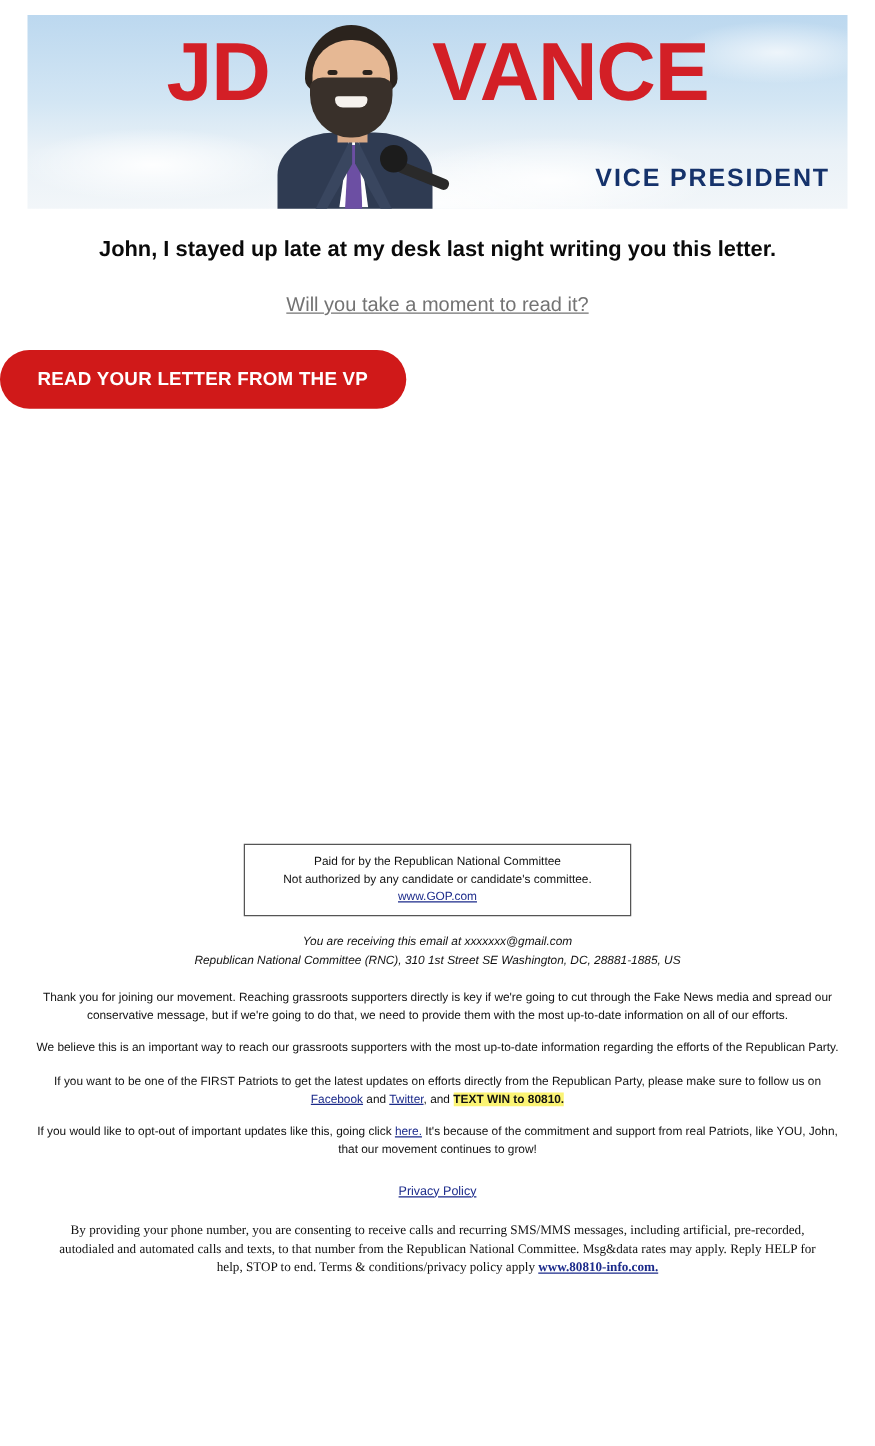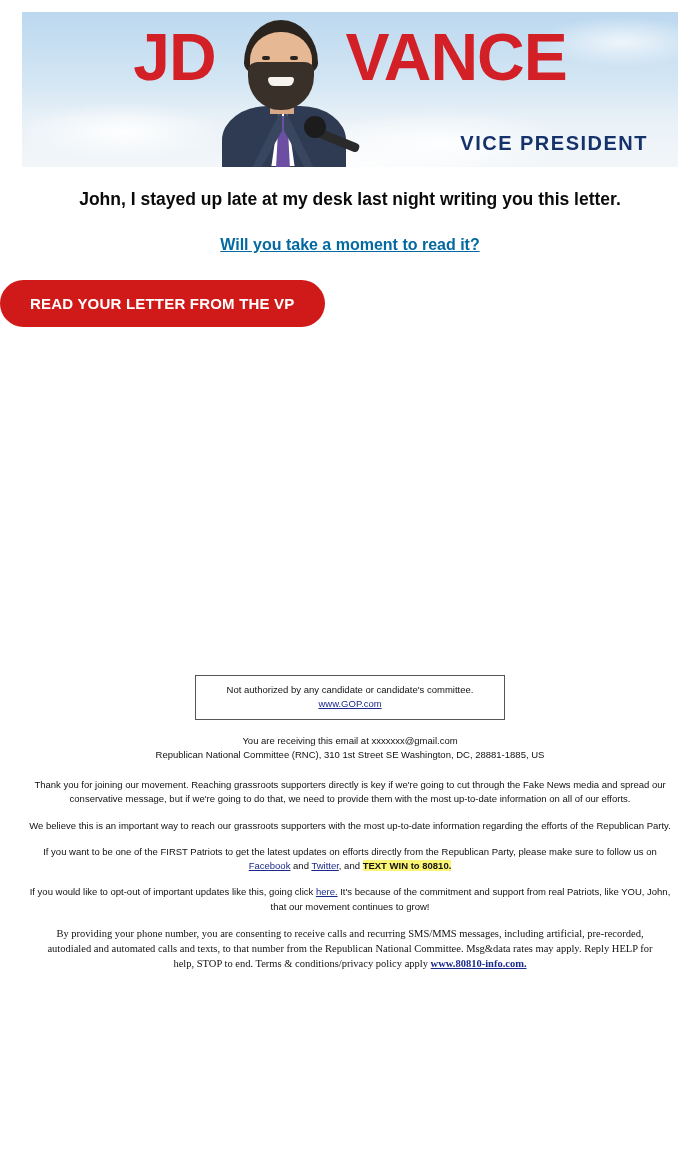--- a/index.html
+++ b/index.html
@@ -48,21 +48,21 @@
     font-size: 66px;
     letter-spacing: -1px;
     color: #d31f26;
     line-height: 1;
     white-space: nowrap;
   }
   .hero-name .first { margin-right: 130px; }
   .hero-sub {
     position: absolute;
     top: 120px;
-    right: 30px;
+    right: 14px;
     font-weight: bold;
     font-size: 20px;
     letter-spacing: 1.5px;
     color: #15326b;
   }
   
   .portrait {
     position: absolute;
     left: 196px;
     top: 8px;
@@ -158,22 +158,22 @@
     font-size: 17.5px;
     font-weight: bold;
     color: #0a0a0a;
   }
   .subline {
     margin: 26px 0 0 0;
     text-align: center;
   }
   .subline a {
     font-size: 16px;
-    font-weight: bold;
-    color: #0369a1;
+    font-weight: normal;
+    color: #737373;
     text-decoration: underline;
   }
   .cta-wrap {
     margin: 26px 0 0 0;
     text-align: left;
   }
   .cta {
     display: inline-block;
     background: #d01919;
     color: #ffffff;
@@ -209,21 +209,21 @@
   
   .footer {
     width: 656px;
     margin: 14px auto 0 auto;
     text-align: center;
     font-size: 9.5px;
     line-height: 1.5;
     color: #111;
   }
   .footer p { margin: 0 0 12px 0; }
-  .footer .recip { margin-bottom: 16px; }
+  .footer .recip { margin-bottom: 16px; font-style: italic; }
   .footer a {
     color: #1b2a8a;
     text-decoration: underline;
   }
   .hl {
     background: #fbf474;
     font-weight: bold;
     color: #111;
   }
   .privacy {
@@ -285,20 +285,21 @@
     <a href="#">Will you take a moment to read it?</a>
   </div>
 
   <div class="cta-wrap">
     <a class="cta" href="#">READ YOUR LETTER FROM THE VP</a>
   </div>
 
   <div class="spacer"></div>
 
   <div class="disclaimer-box">
+    <div>Paid for by the Republican National Committee</div>
     <div>Not authorized by any candidate or candidate's committee.</div>
     <a href="#">www.GOP.com</a>
   </div>
 
   <div class="footer">
     <p class="recip">
       <span>You are receiving this email at xxxxxxx@gmail.com</span><br>
       <span>Republican National Committee (RNC), 310 1st Street SE Washington, DC, 28881-1885, US</span>
     </p>
 
@@ -306,20 +307,23 @@
     <p>We believe this is an important way to reach our grassroots supporters with the most up-to-date information regarding the efforts of the Republican Party.</p>
 
     <p>
       <span>If you want to be one of the FIRST Patriots to get the latest updates on efforts directly from the Republican Party, please make sure to follow us on </span><a href="#">Facebook</a><span> and </span><a href="#">Twitter</a><span>, and </span><span class="hl">TEXT WIN to 80810.</span>
     </p>
 
     <p>
       <span>If you would like to opt-out of important updates like this, going click </span><a href="#">here.</a><span> It's because of the commitment and support from real Patriots, like YOU, John, that our movement continues to grow!</span>
     </p>
 
+    <div class="privacy">
+      <a href="#">Privacy Policy</a>
+    </div>
   </div>
 
   <div class="legal">
     <span>By providing your phone number, you are consenting to receive calls and recurring SMS/MMS messages, including artificial, pre-recorded, autodialed and automated calls and texts, to that number from the Republican National Committee. Msg&amp;data rates may apply. Reply HELP for help, STOP to end. Terms &amp; conditions/privacy policy apply </span><a href="#">www.80810-info.com.</a>
   </div>
 
   <div class="tail"></div>
 </div>
 
 </body></html>

